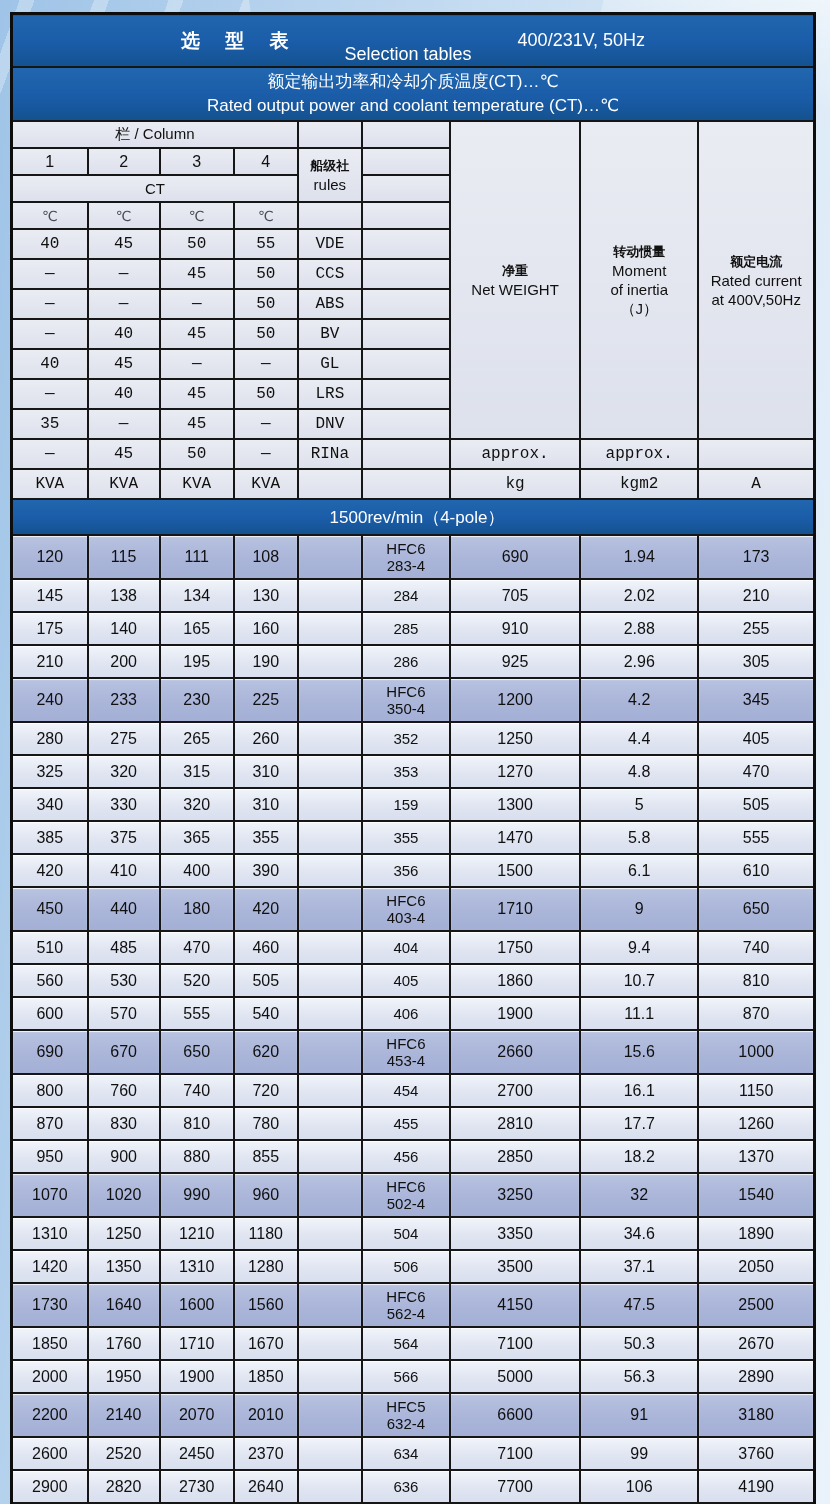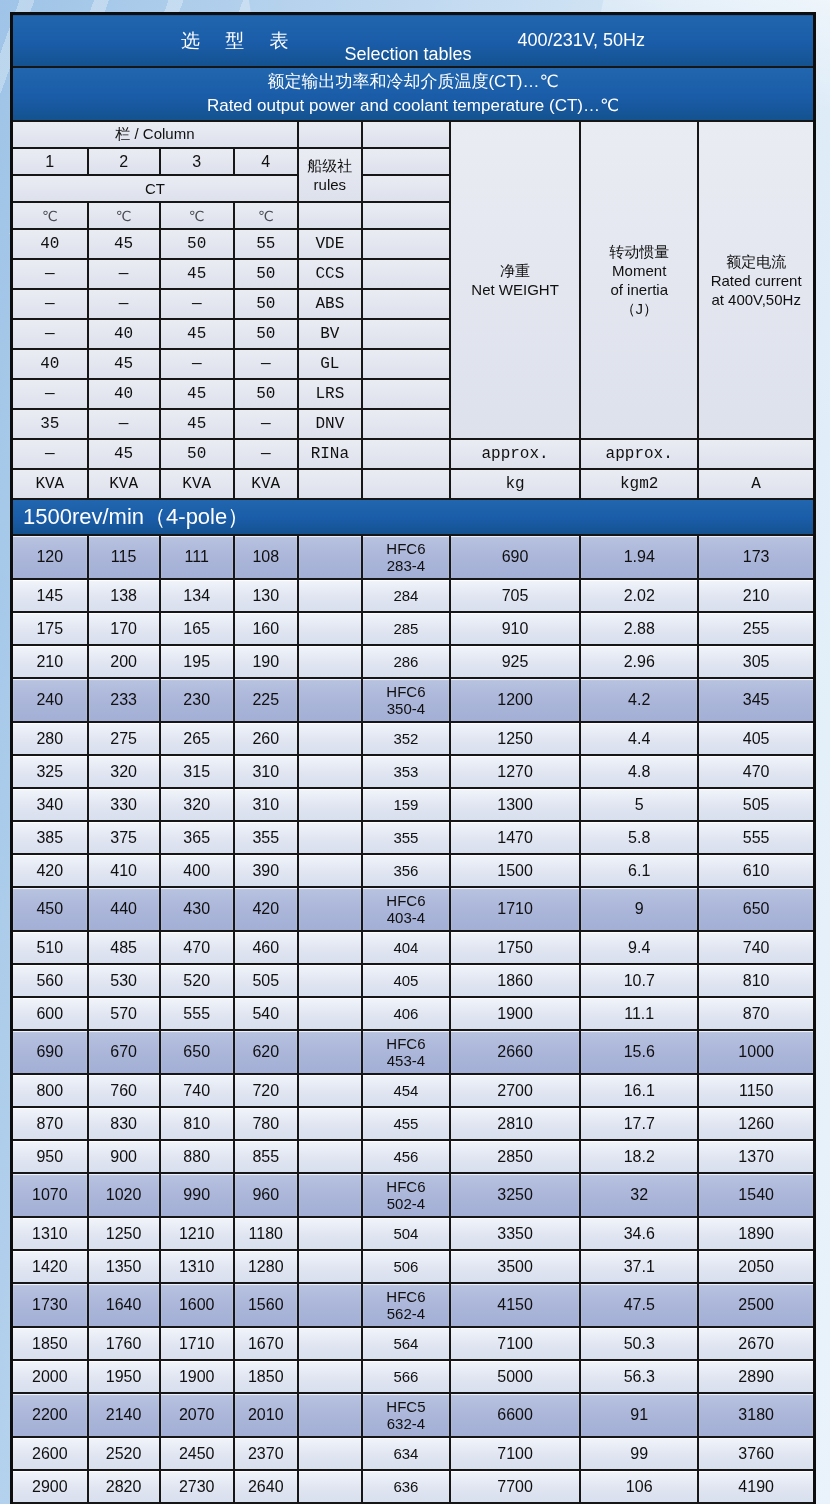--- a/index.html
+++ b/index.html
@@ -33,37 +33,37 @@
     padding:1px 2px; font-size:16px; color:#101010; overflow:hidden;
   }
 
   
   .band td {
     background:linear-gradient(180deg,#2166ae 0%,#1a5ca8 55%,#14528f 100%);
     color:#fff;
   }
   .r-title td { height:28px; }
   .title-wrap { display:flex; justify-content:center; align-items:center; gap:46px; }
-  .title-cn { font-weight:normal; font-size:19px; letter-spacing:10px; }
+  .title-cn { font-weight:bold; font-size:19px; letter-spacing:10px; }
   .title-en { font-size:18px;margin-top:28px; }
   .title-spec { font-size:18px; }
   .r-sub td { height:50px; }
   .sub-line { font-size:17px; line-height:24px; }
 
   
   .h { background:linear-gradient(180deg,#eaecf3 0%,#dde1ec 100%); }
   .hrow td { height:23px;margin-top:24px; }
   .trow td { height:26px;font-family:Liberation Mono, monospace; }
   .h-label { font-size:15px; }
-  .cn { font-weight:normal; font-size:15px; line-height:19px; }
+  .cn { font-weight:bold; font-size:13px; line-height:19px; }
   .en { font-size:15px; line-height:19px; }
   .deg { color:#4a4a52; font-size:14px; }
 
   
-  .r-section td { text-align:left; padding-left:10px; font-size:22px; height:32px; }
+  .r-section td { text-align:center; padding-left:10px; font-size:17px; height:32px; }
 
   
   tr.body-row td {
     height:29px;
     background:linear-gradient(180deg,#f1f4fa 0%,#e0e5f1 55%,#d8dfee 100%);
     box-shadow:inset 0 1px 1px rgba(255,255,255,.85);
   }
   tr.body-row.hl td {
     height:40px;
     background:linear-gradient(180deg,#b8c2e0 0%,#aab5d9 55%,#a3afd5 100%);
@@ -258,21 +258,21 @@
         <td>134</td>
         <td>130</td>
         <td></td>
         <td class="model">284</td>
         <td>705</td>
         <td>2.02</td>
         <td>210</td>
       </tr>
       <tr class="body-row">
         <td>175</td>
-        <td>170</td>
+        <td>140</td>
         <td>165</td>
         <td>160</td>
         <td></td>
         <td class="model">285</td>
         <td>910</td>
         <td>2.88</td>
         <td>255</td>
       </tr>
       <tr class="body-row">
         <td>210</td>
@@ -348,21 +348,21 @@
         <td>390</td>
         <td></td>
         <td class="model">356</td>
         <td>1500</td>
         <td>6.1</td>
         <td>610</td>
       </tr>
       <tr class="body-row hl">
         <td>450</td>
         <td>440</td>
-        <td>430</td>
+        <td>180</td>
         <td>420</td>
         <td></td>
         <td class="model">HFC6
 403-4</td>
         <td>1710</td>
         <td>9</td>
         <td>650</td>
       </tr>
       <tr class="body-row">
         <td>510</td>

